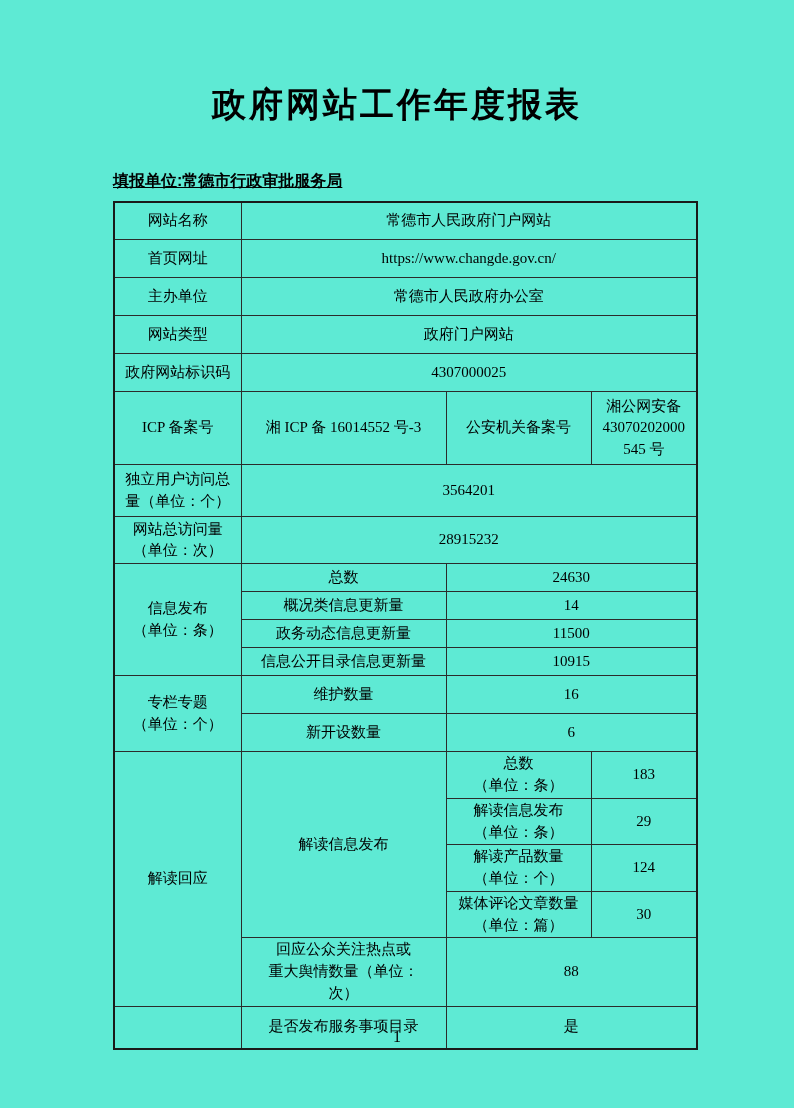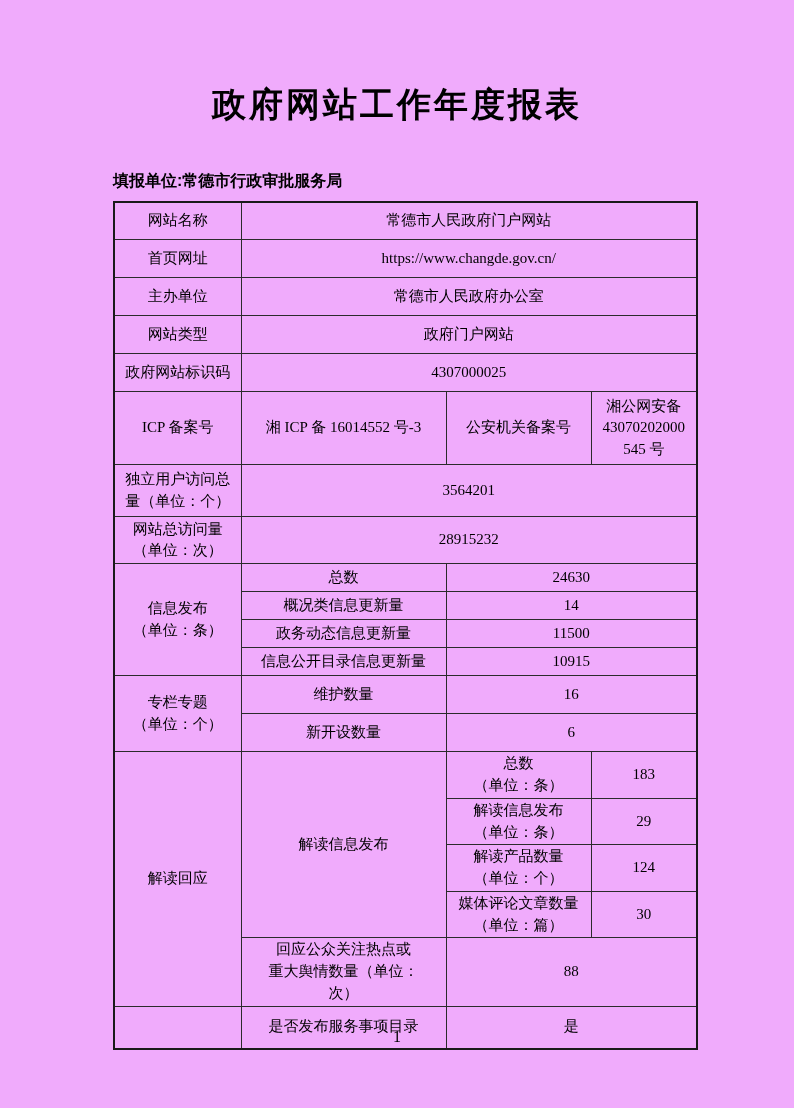--- a/index.html
+++ b/index.html
@@ -1,20 +1,20 @@
 <!DOCTYPE html>
 <html><head>
 <meta charset="utf-8">
 <style>
   html, body { margin: 0; padding: 0; background: #ffffff; }
   .page {
     position: relative;
     width: 794px;
     height: 1108px;
-    background: #f0abfc;
+    background: #5eead4;
     color: #000000;
     font-family: "Liberation Serif", "DejaVu Serif", serif;
     overflow: hidden;
   }
   .title {
     padding-top: 84px;
     text-align: center;
     font-family: "Liberation Sans", "DejaVu Sans", sans-serif;
     font-weight: bold;
     font-size: 34px;
@@ -25,20 +25,21 @@
     margin-top: 20px;
     text-align: center;
     font-size: 19px;
     letter-spacing: 1px;
   }
   .unit-line {
     margin: 46px 0 9px 113px;
     font-family: "Liberation Sans", "DejaVu Sans", sans-serif;
     font-weight: bold;
     font-size: 16px;
+    text-decoration: underline;
   }
   table.report {
     margin-left: 113px;
     width: 583px;
     border-collapse: collapse;
     table-layout: fixed;
     border: 2px solid #1a1a1a;
   }
   table.report td {
     border: 1px solid #2b2b2b;

